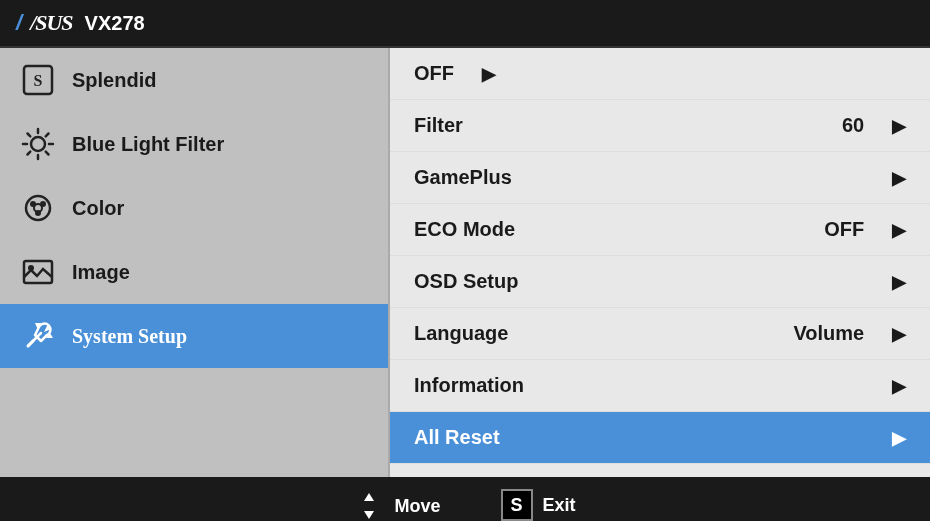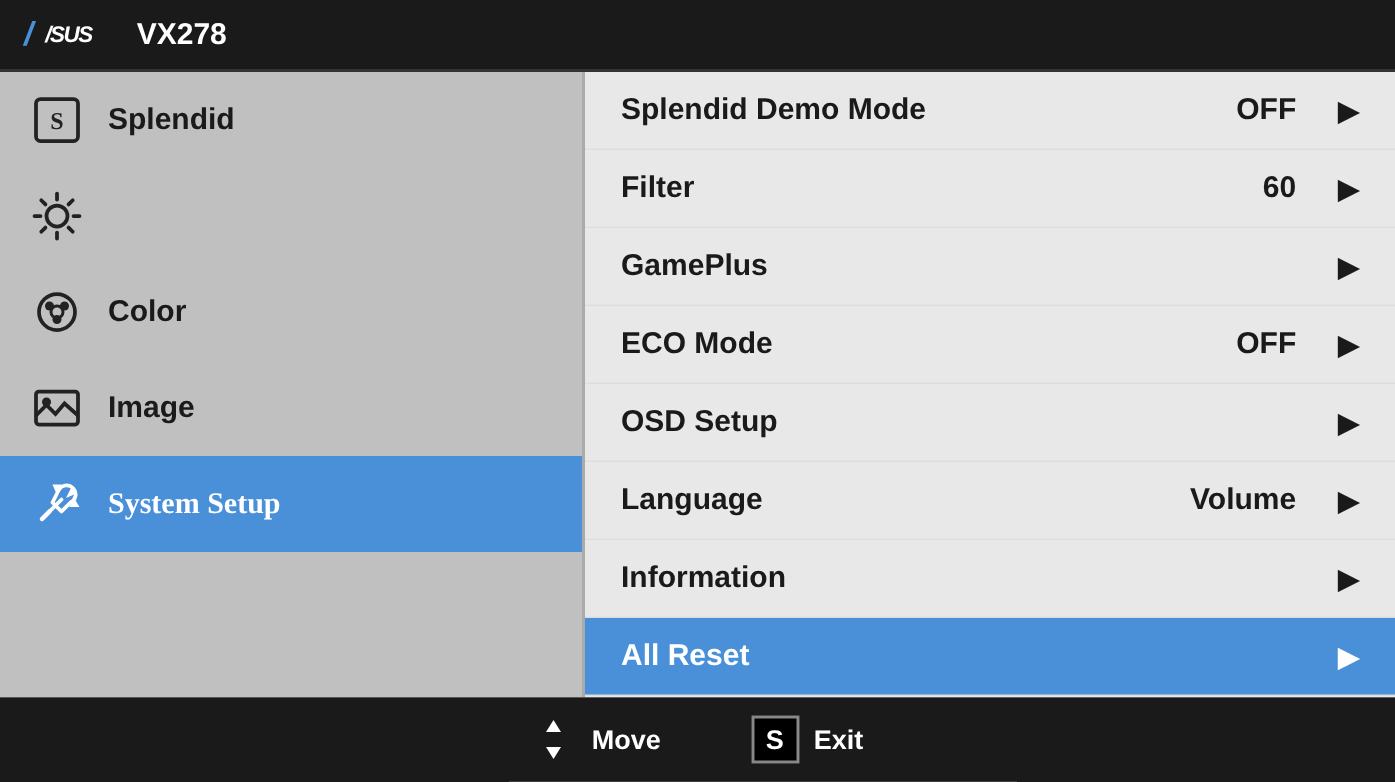--- a/index.html
+++ b/index.html
@@ -31,38 +31,38 @@
 
     .asus-logo {
       display: flex;
       align-items: center;
       gap: 8px;
     }
 
     .asus-logo-text {
       color: #fff;
       font-weight: 900;
-      font-size: 15px;
+      font-size: 22px;
       font-style: italic;
       letter-spacing: -1px;
-      font-family: Liberation Sans, sans-serif;
+      font-family: Liberation Serif, serif;
     }
 
     .asus-slash {
       color: #4a90d9;
       font-weight: 900;
       font-size: 22px;
       font-style: italic;
     }
 
     .model-name {
       color: #fff;
       font-size: 20px;
       font-weight: bold;
-      margin-left: 22px;
+      margin-left: 4px;
     }
 
     
     .main-content {
       flex: 1;
       display: flex;
       background: #c8c8c8;
     }
 
     
@@ -139,23 +139,23 @@
     }
 
     .arrow-right {
       font-size: 18px;
       font-weight: bold;
     }
 
     
     .bottom-bar {
       background: #1a1a1a;
-      height: 56px;
-      display: flex;
-      align-items: center;
+      height: 44px;
+      display: flex;
+      align-items: flex-end;
       justify-content: center;
       gap: 60px;
     }
 
     .bottom-item {
       display: flex;
       align-items: center;
       gap: 10px;
       color: #fff;
       font-size: 18px;
@@ -217,20 +217,21 @@
             <line x1="17" y1="2" x2="17" y2="6" stroke="#222" stroke-width="2.5" stroke-linecap="round"></line>
             <line x1="17" y1="28" x2="17" y2="32" stroke="#222" stroke-width="2.5" stroke-linecap="round"></line>
             <line x1="2" y1="17" x2="6" y2="17" stroke="#222" stroke-width="2.5" stroke-linecap="round"></line>
             <line x1="28" y1="17" x2="32" y2="17" stroke="#222" stroke-width="2.5" stroke-linecap="round"></line>
             <line x1="6.5" y1="6.5" x2="9.3" y2="9.3" stroke="#222" stroke-width="2.5" stroke-linecap="round"></line>
             <line x1="24.7" y1="24.7" x2="27.5" y2="27.5" stroke="#222" stroke-width="2.5" stroke-linecap="round"></line>
             <line x1="27.5" y1="6.5" x2="24.7" y2="9.3" stroke="#222" stroke-width="2.5" stroke-linecap="round"></line>
             <line x1="9.3" y1="24.7" x2="6.5" y2="27.5" stroke="#222" stroke-width="2.5" stroke-linecap="round"></line>
           </svg>
         </div>
+        <span>Blue Light Filter</span>
       </div>
 
       <div class="sidebar-item">
         <div class="sidebar-icon">
           <svg width="34" height="34" viewBox="0 0 34 34">
             <circle cx="17" cy="17" r="12" fill="none" stroke="#222" stroke-width="2.5"></circle>
             <circle cx="12" cy="13" r="3" fill="#222"></circle>
             <circle cx="22" cy="13" r="3" fill="#222"></circle>
             <circle cx="17" cy="22" r="3" fill="#222"></circle>
             <circle cx="17" cy="17" r="4" fill="none" stroke="#222" stroke-width="2"></circle>
@@ -263,21 +264,20 @@
           </svg>
         </div>
         <span>System Setup</span>
       </div>
 
     </div>
 
     <div class="right-panel">
 
       <div class="menu-item">
-        <span class="menu-item-left">Splendid Demo Mode</span>
         <div class="menu-item-right">
           <span>OFF</span>
           <span class="arrow-right">▶</span>
         </div>
       </div>
 
       <div class="menu-item">
         <span class="menu-item-left">Filter</span>
         <div class="menu-item-right">
           <span>60</span>

